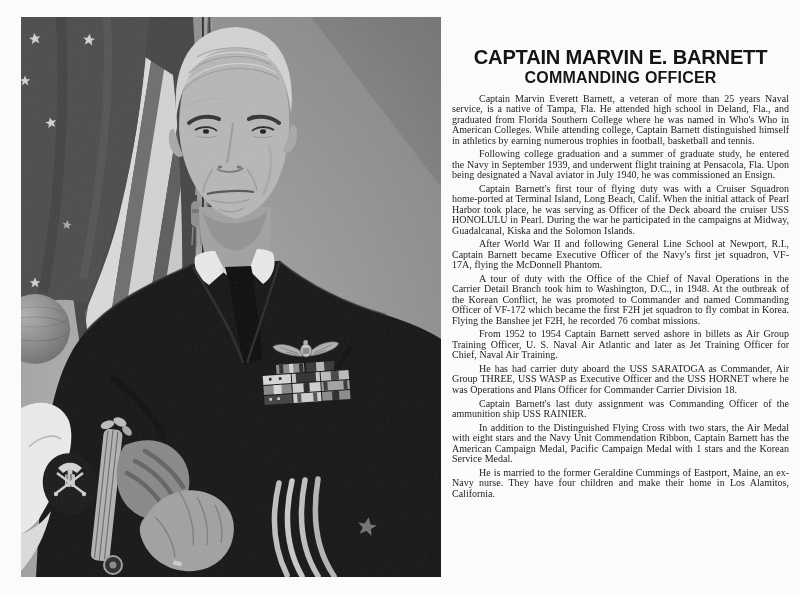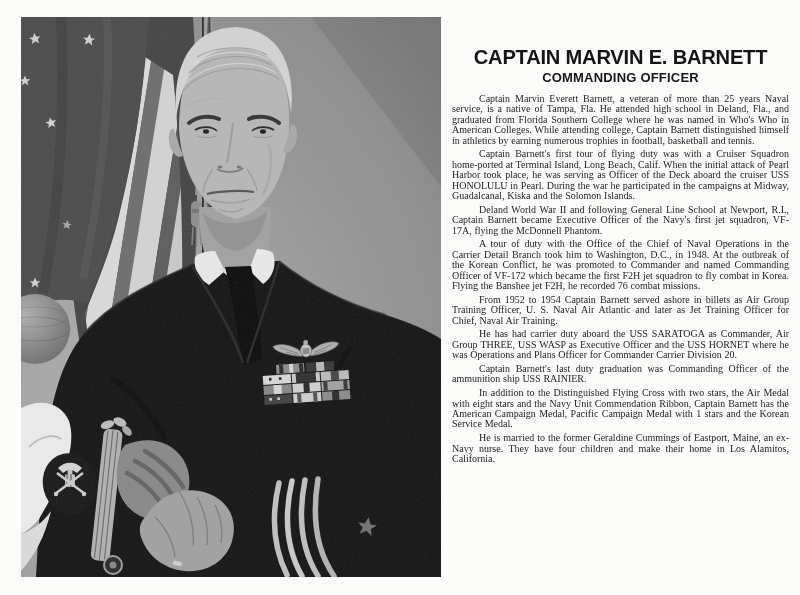--- a/index.html
+++ b/index.html
@@ -17,21 +17,21 @@
   }
   .bio h1{
     margin:0;text-align:center;
     font-family:"Liberation Sans", sans-serif;font-weight:700;
     font-size:20.5px;line-height:22px;letter-spacing:-0.2px;color:#141414;
     white-space:nowrap;transform:scaleX(0.98);transform-origin:center;
   }
   .bio h2{
     margin:3px 0 0 0;text-align:center;
     font-family:"Liberation Sans", sans-serif;font-weight:700;
-    font-size:13px;line-height:14px;letter-spacing:0.2px;color:#161616;
+    font-size:16px;line-height:14px;letter-spacing:0.2px;color:#161616;
   }
   .bio .paras{margin-top:9px;}
   .bio p{
     margin:0 0 3.2px 0;
     font-size:10px;line-height:10.45px;
     text-align:justify;text-indent:27px;
     word-spacing:0.02em;color:#1d1d1d;
   }
 </style>
 </head>
@@ -301,24 +301,25 @@
 
       <rect width="420" height="560" filter="url(#grain)"></rect>
     </svg>
   </figure>
 
   <article class="bio">
     <h1>CAPTAIN MARVIN E. BARNETT</h1>
     <h2>COMMANDING OFFICER</h2>
     <div class="paras">
       <p>Captain Marvin Everett Barnett, a veteran of more than 25 years Naval service, is a native of Tampa, Fla. He attended high school in Deland, Fla., and graduated from Florida Southern College where he was named in Who's Who in American Colleges. While attending college, Captain Barnett distinguished himself in athletics by earning numerous trophies in football, basketball and tennis.</p>
+      <p>Following college graduation and a summer of graduate study, he entered the Navy in September 1939, and underwent flight training at Pensacola, Fla. Upon being designated a Naval aviator in July 1940, he was commissioned an Ensign.</p>
       <p>Captain Barnett's first tour of flying duty was with a Cruiser Squadron home-ported at Terminal Island, Long Beach, Calif. When the initial attack of Pearl Harbor took place, he was serving as Officer of the Deck aboard the cruiser USS HONOLULU in Pearl. During the war he participated in the campaigns at Midway, Guadalcanal, Kiska and the Solomon Islands.</p>
-      <p>Deland World War II and following General Line School at Newport, R.I., Captain Barnett became Executive Officer of the Navy's first jet squadron, VF-17A, flying the McDonnell Phantom.</p>
+      <p>After World War II and following General Line School at Newport, R.I., Captain Barnett became Executive Officer of the Navy's first jet squadron, VF-17A, flying the McDonnell Phantom.</p>
       <p>A tour of duty with the Office of the Chief of Naval Operations in the Carrier Detail Branch took him to Washington, D.C., in 1948. At the outbreak of the Korean Conflict, he was promoted to Commander and named Commanding Officer of VF-172 which became the first F2H jet squadron to fly combat in Korea. Flying the Banshee jet F2H, he recorded 76 combat missions.</p>
       <p>From 1952 to 1954 Captain Barnett served ashore in billets as Air Group Training Officer, U. S. Naval Air Atlantic and later as Jet Training Officer for Chief, Naval Air Training.</p>
-      <p>He has had carrier duty aboard the USS SARATOGA as Commander, Air Group THREE, USS WASP as Executive Officer and the USS HORNET where he was Operations and Plans Officer for Commander Carrier Division 20.</p>
-      <p>Captain Barnett's last duty graduation was Commanding Officer of the ammunition ship USS RAINIER.</p>
+      <p>He has had carrier duty aboard the USS SARATOGA as Commander, Air Group THREE, USS WASP as Executive Officer and the USS HORNET where he was Operations and Plans Officer for Commander Carrier Division 18.</p>
+      <p>Captain Barnett's last duty assignment was Commanding Officer of the ammunition ship USS RAINIER.</p>
       <p>In addition to the Distinguished Flying Cross with two stars, the Air Medal with eight stars and the Navy Unit Commendation Ribbon, Captain Barnett has the American Campaign Medal, Pacific Campaign Medal with 1 stars and the Korean Service Medal.</p>
       <p>He is married to the former Geraldine Cummings of Eastport, Maine, an ex-Navy nurse. They have four children and make their home in Los Alamitos, California.</p>
     </div>
   </article>
 
 </main>
 
 </body></html>

